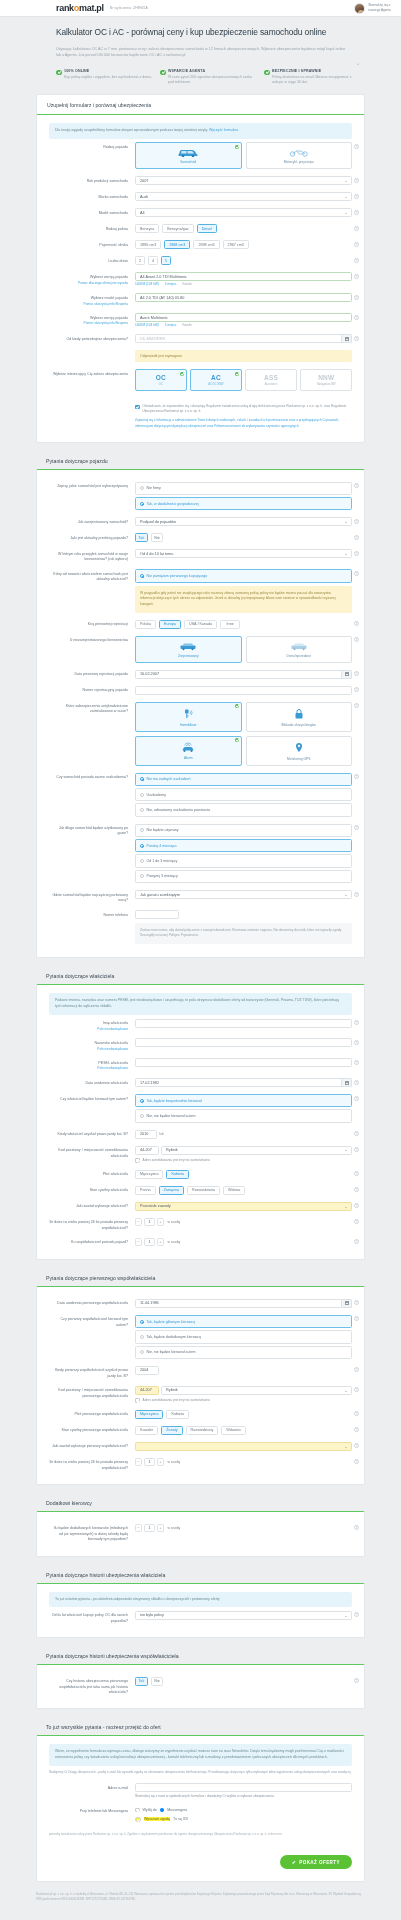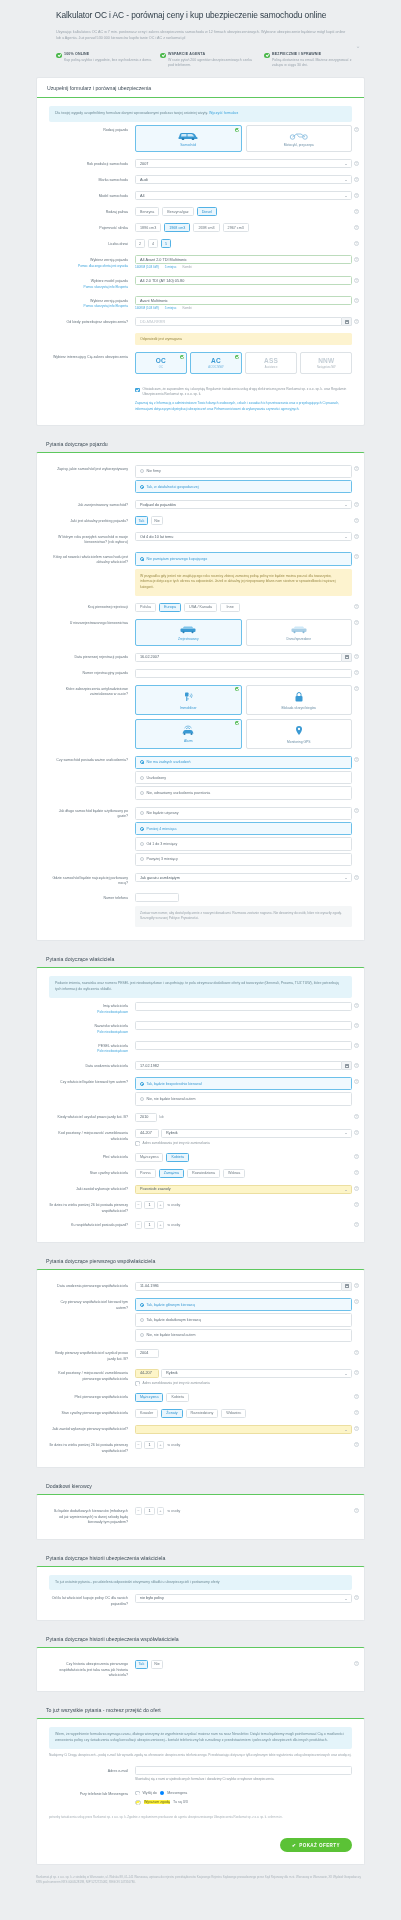--- a/index.html
+++ b/index.html
@@ -254,20 +254,31 @@
 
   .mini-links { font-size: 3.2px; color: #3ba3dc; margin-top: 1px; }
   .mini-links span { margin-right: 5px; }
   .grey { color: #9aa4ad; }
 </style>
 </head>
 <body>
 
 <div class="page">
 
+  <div class="topbar">
+    <div class="logo">rank<span class="o">o</span>mat<span class="dot">.pl</span></div>
+    <div class="topbar-note">Nr wyliczenia: ZHRW2A</div>
+    <div class="topbar-right">
+      <div class="avatar"></div>
+      <div class="topbar-right-text">
+        <div>Skontaktuj się z</div>
+        <div>naszego Agenta</div>
+      </div>
+    </div>
+  </div>
 
   <div class="hero">
     <h1 class="page-title">Kalkulator OC i AC - porównaj ceny i kup ubezpieczenie samochodu online</h1>
     <div class="hero-desc">
       <span>Używając kalkulatora OC AC w 7 min. porównasz ceny i zakres ubezpieczenia samochodu w 12 firmach ubezpieczeniowych. Wybrane ubezpieczenie będziesz mógł kupić online lub u Agenta. Już ponad 530 000 kierowców kupiło tanie OC i AC z rankomat.pl</span>
       <span class="chev-down">⌄</span>
     </div>
     <div class="features">
       <div class="feature">
         <div class="check-circle"></div>

